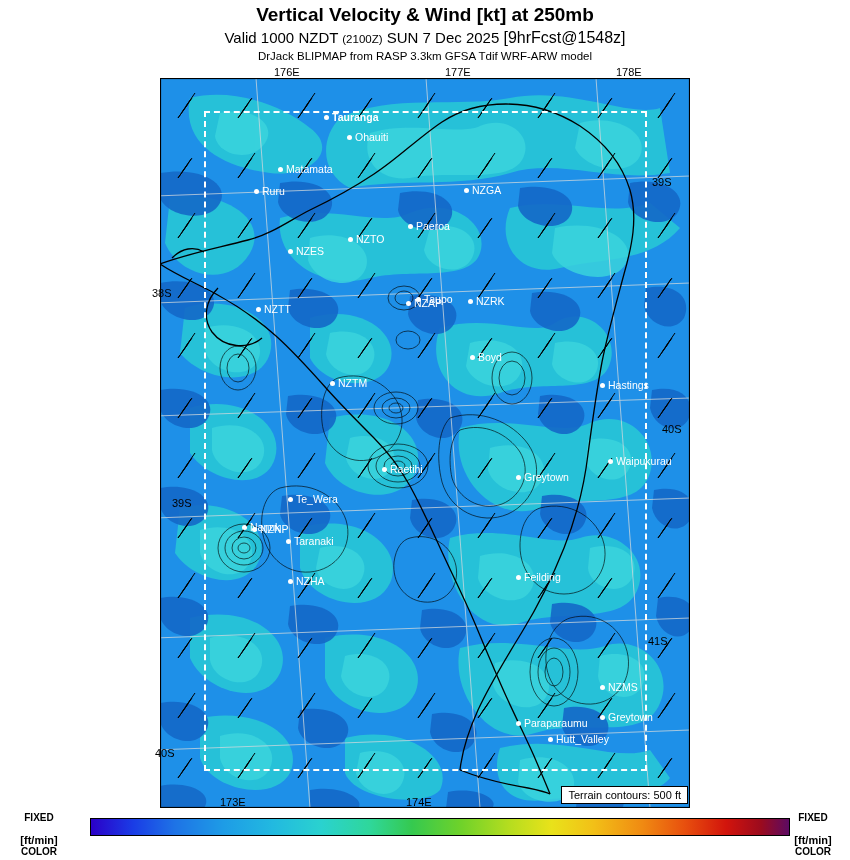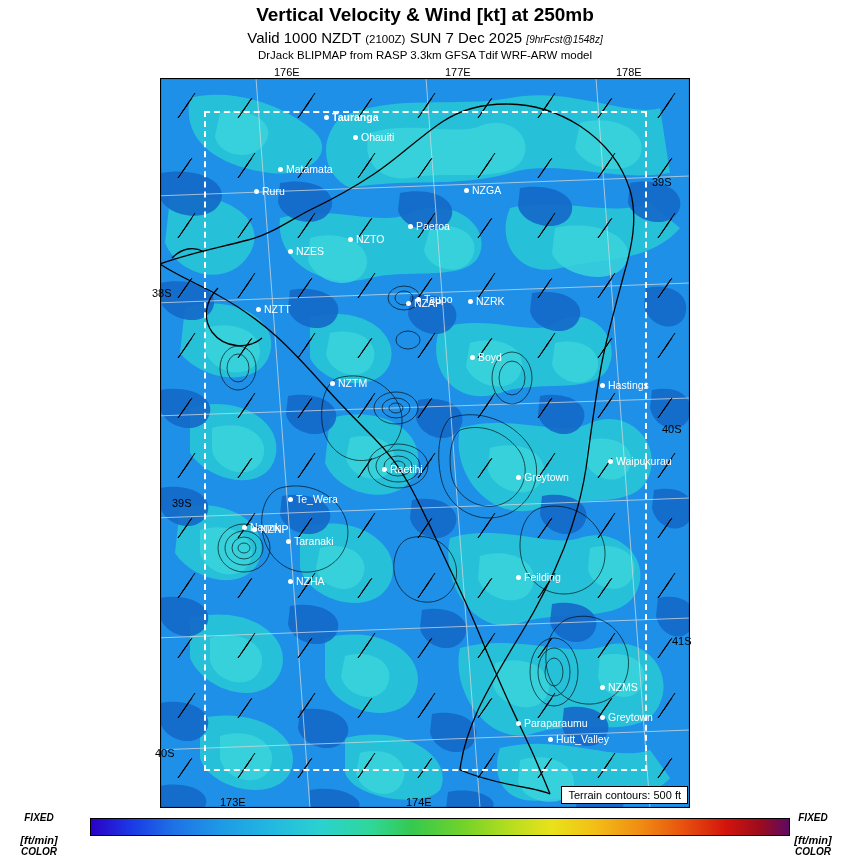--- a/index.html
+++ b/index.html
@@ -8,21 +8,21 @@
     font-family:"Liberation Sans", sans-serif;
     color:#000;overflow:hidden;position:relative;
   }
   .title{
     text-align:center;font-weight:bold;font-size:19px;margin-top:4px;letter-spacing:0px;
   }
   .subtitle{
     text-align:center;font-size:15px;margin-top:3px;
   }
   .subtitle .small{font-size:11.5px;}
-  .subtitle .tiny{font-size:10px;font-style:italic;}
+  .subtitle .tiny{font-size:16px;}
   .subtitle2{
     text-align:center;font-size:11.5px;margin-top:3px;
   }
 
   
   .map-wrap{
     position:absolute;left:160px;top:78px;width:530px;height:730px;
   }
   .map{
     position:absolute;inset:0;
@@ -48,21 +48,21 @@
   }
   .stn span{vertical-align:middle;}
 
   .terrain-note{
     position:absolute;right:2px;bottom:4px;
     background:#fff;border:1px solid #000;padding:2px 6px;
     font-size:11px;color:#000;white-space:nowrap;
   }
 
   
-  .cb-wrap{position:absolute;left:0;top:812px;width:850px;height:48px;font-style:italic;}
+  .cb-wrap{position:absolute;left:0;top:812px;width:850px;height:48px;}
   .cb-left,.cb-right{
     position:absolute;top:0;width:62px;text-align:center;font-size:10px;line-height:11px;font-weight:bold;
   }
   .cb-left{left:8px;}
   .cb-right{right:6px;}
   .cb-left .u,.cb-right .u{font-size:11px;font-weight:bold;margin-top:12px;}
   .cbar{
     position:absolute;left:90px;top:6px;width:700px;height:18px;border:1px solid #000;box-sizing:border-box;
   }
   .cb-ticks{position:absolute;left:90px;top:26px;width:700px;height:20px;}
@@ -373,21 +373,21 @@
         </g>
 
         <rect x="0.5" y="0.5" width="529" height="729" fill="none" stroke="#000" stroke-width="1.2"></rect>
       </g>
     </svg>
 
     <div class="inner-dash"></div>
 
     <div id="stations">
         <div class="stn" style="left: 164px; top: 32px; font-weight: bold;"><i></i><span>Tauranga</span></div>
-        <div class="stn" style="left: 170px; top: 52px; padding-left: 23px;"><i></i><span>Ohauiti</span></div>
+        <div class="stn" style="left: 164px; top: 52px; padding-left: 23px;"><i></i><span>Ohauiti</span></div>
         <div class="stn" style="left: 118px; top: 84px;"><i></i><span>Matamata</span></div>
         <div class="stn" style="left: 94px; top: 106px;"><i></i><span>Ruru</span></div>
         <div class="stn" style="left: 304px; top: 105px;"><i></i><span>NZGA</span></div>
         <div class="stn" style="left: 248px; top: 141px;"><i></i><span>Paeroa</span></div>
         <div class="stn" style="left: 188px; top: 154px;"><i></i><span>NZTO</span></div>
         <div class="stn" style="left: 128px; top: 166px;"><i></i><span>NZES</span></div>
         <div class="stn" style="left: 256px; top: 214px;"><i></i><span>Taupo</span></div>
         <div class="stn" style="left: 246px; top: 218px;"><i></i><span>NZAP</span></div>
         <div class="stn" style="left: 308px; top: 216px;"><i></i><span>NZRK</span></div>
         <div class="stn" style="left: 96px; top: 224px;"><i></i><span>NZTT</span></div>
@@ -417,21 +417,21 @@
       <div class="lbl" style="left: 285px; top: -12px;">177E</div>
       <div class="lbl" style="left: 456px; top: -12px;">178E</div>
       <div class="lbl" style="left: 60px; top: 718px;">173E</div>
       <div class="lbl" style="left: 246px; top: 718px;">174E</div>
     </div>
   <div id="latlabels">
       <div class="lbl" style="left: 492px; top: 98px;">39S</div>
       <div class="lbl" style="left: -8px; top: 209px;">38S</div>
       <div class="lbl" style="left: 502px; top: 345px;">40S</div>
       <div class="lbl" style="left: 12px; top: 419px;">39S</div>
-      <div class="lbl" style="left: 512px; top: 557px;">41S</div>
+      <div class="lbl" style="left: 488px; top: 557px;">41S</div>
       <div class="lbl" style="left: -5px; top: 669px;">40S</div>
     </div>
 </div>
 
 <div class="cb-wrap">
   <div class="cb-left">
     <div>FIXED</div>
     <div class="u">[ft/min]</div>
     <div>COLOR</div>
   </div>

